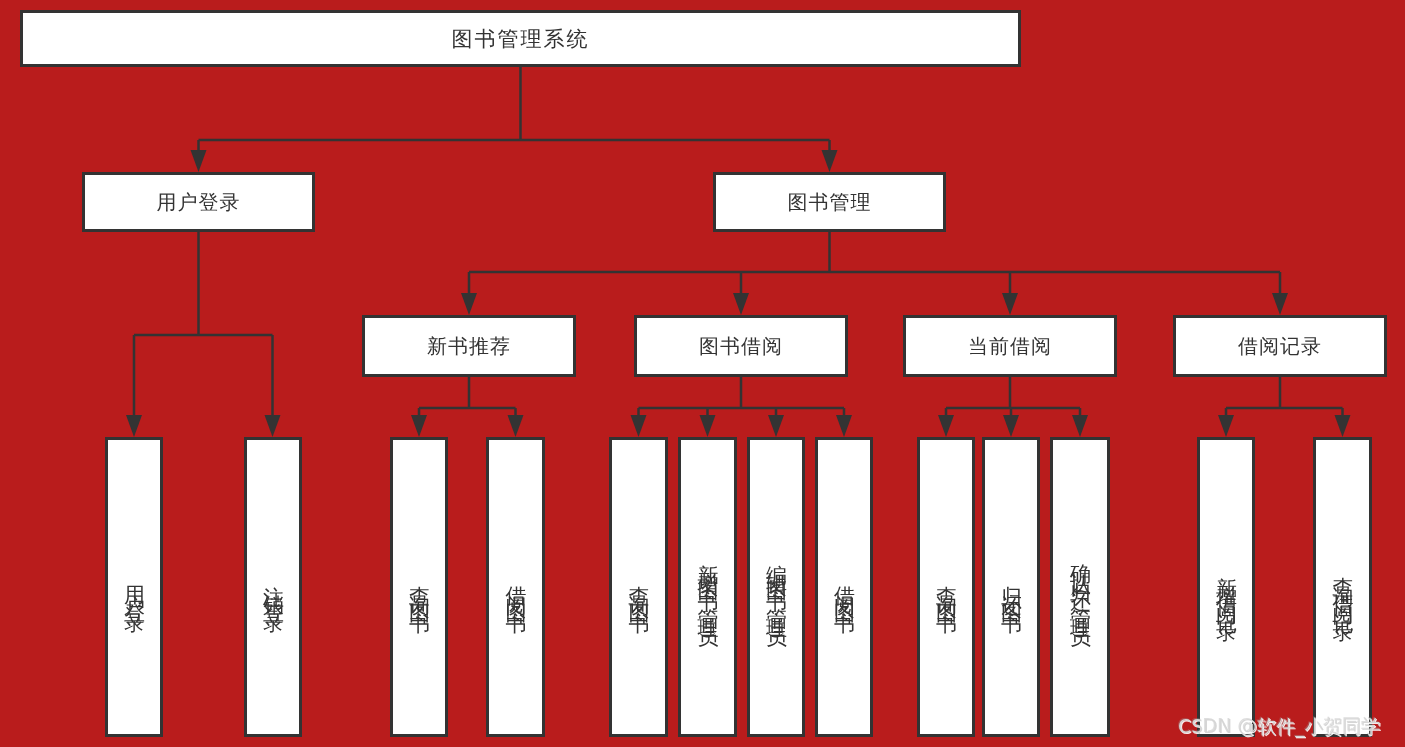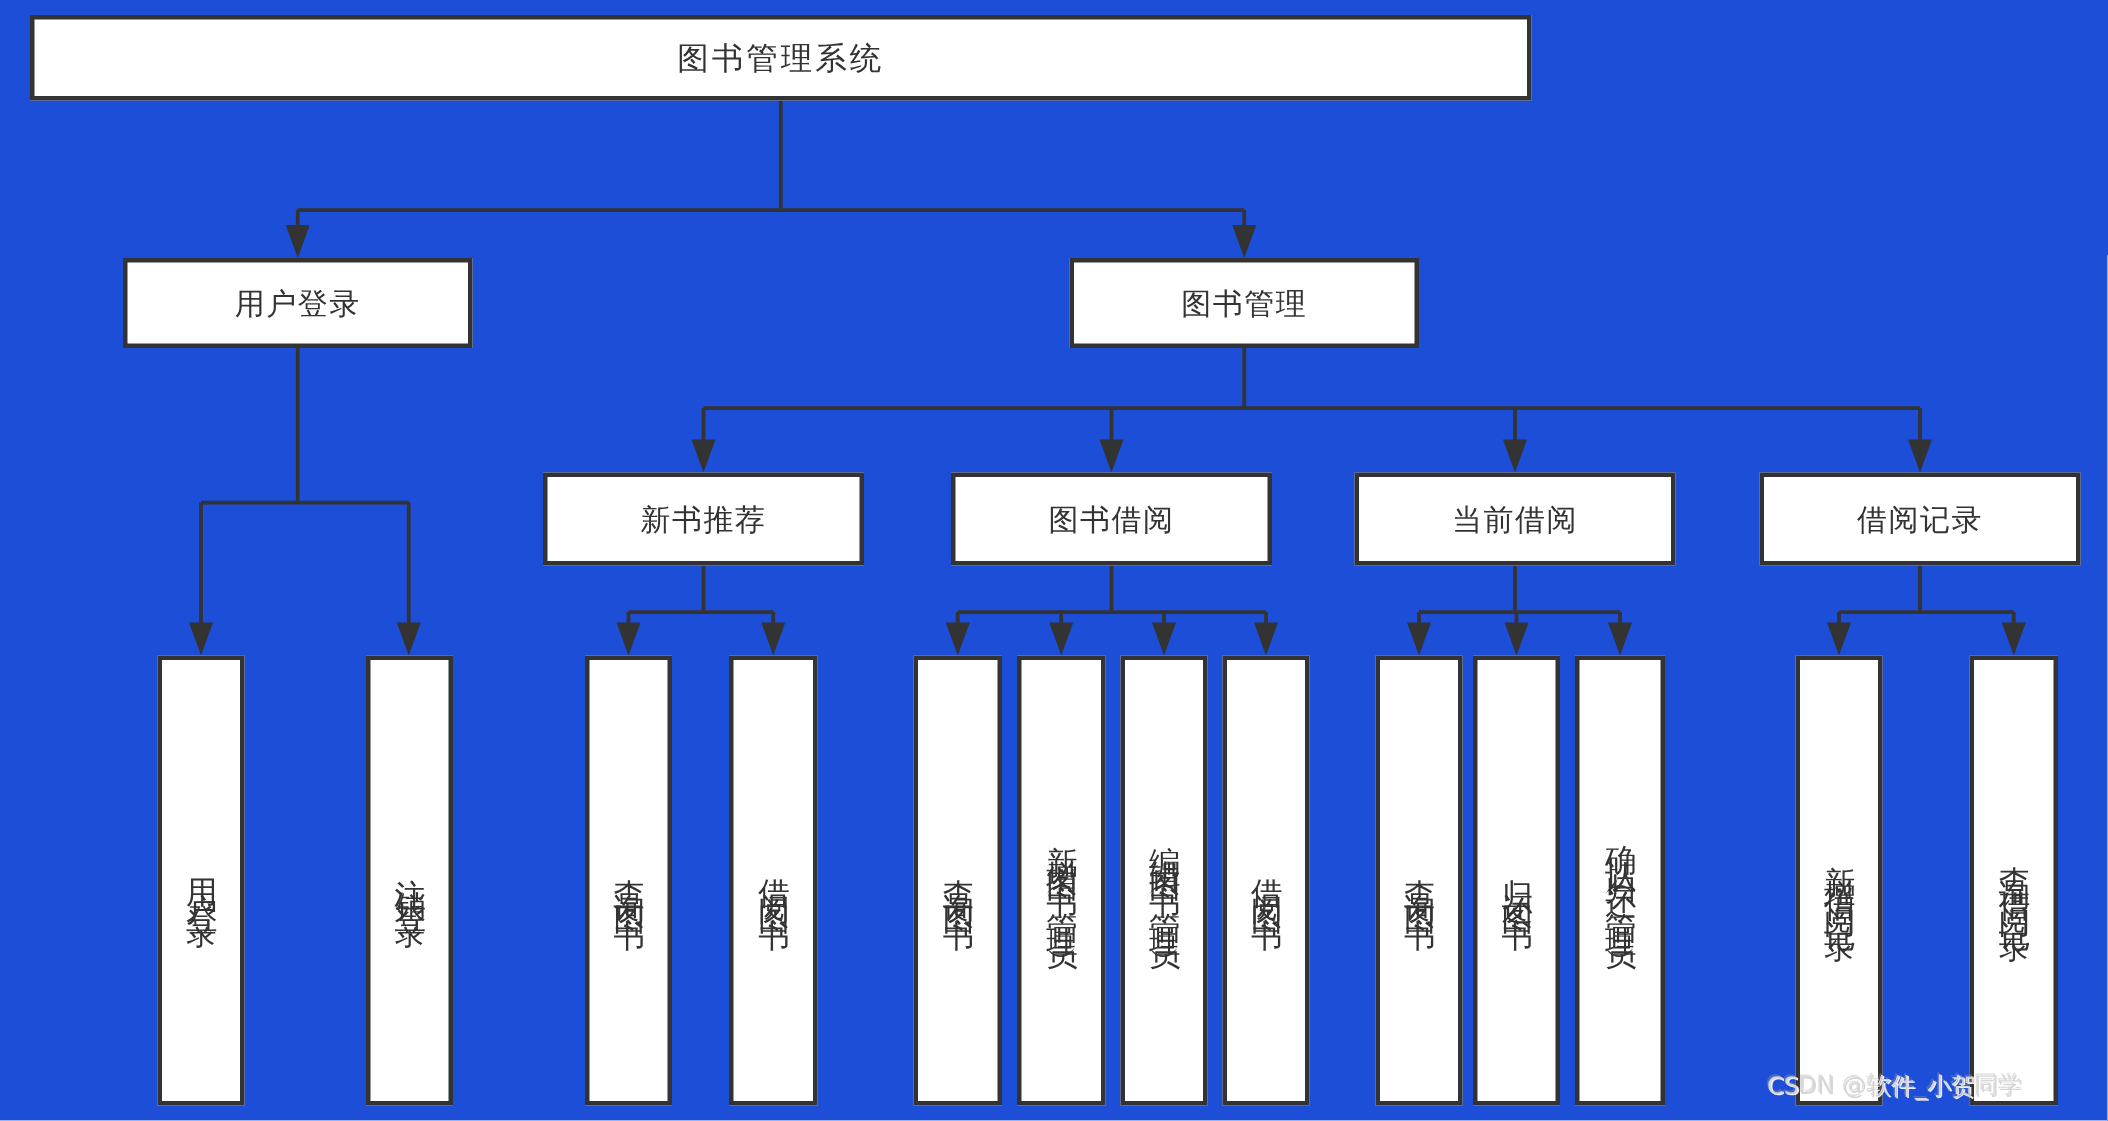--- a/index.html
+++ b/index.html
@@ -1,20 +1,20 @@
 <!DOCTYPE html>
 <html><head>
 <meta charset="utf-8">
 <style>
   html, body { margin: 0; padding: 0; background: #ffffff; }
   #stage {
     position: relative;
     width: 1405px;
     height: 747px;
-    background: #1d4ed8;
+    background: #b91c1c;
     font-family: "DejaVu Sans", "Liberation Sans", sans-serif;
     color: #333333;
     overflow: hidden;
   }
   #connectors {
     position: absolute;
     left: 0; top: 0;
     width: 1405px; height: 747px;
     z-index: 0;
   }
@@ -48,21 +48,21 @@
     font-size: 21px;
     letter-spacing: 9px;
     line-height: 1;
     white-space: nowrap;
   }
   #watermark {
     position: absolute;
     left: 1178px;
     top: 714px;
     z-index: 2;
-    font-size: 16px;
+    font-size: 19px;
     color: #d6d6d6;
     text-shadow: 1px 1px 0 rgba(255,255,255,0.9), -1px -1px 0 rgba(160,160,160,0.35);
     white-space: nowrap;
   }
 </style>
 </head>
 <body>
 
 <div id="stage">
 

